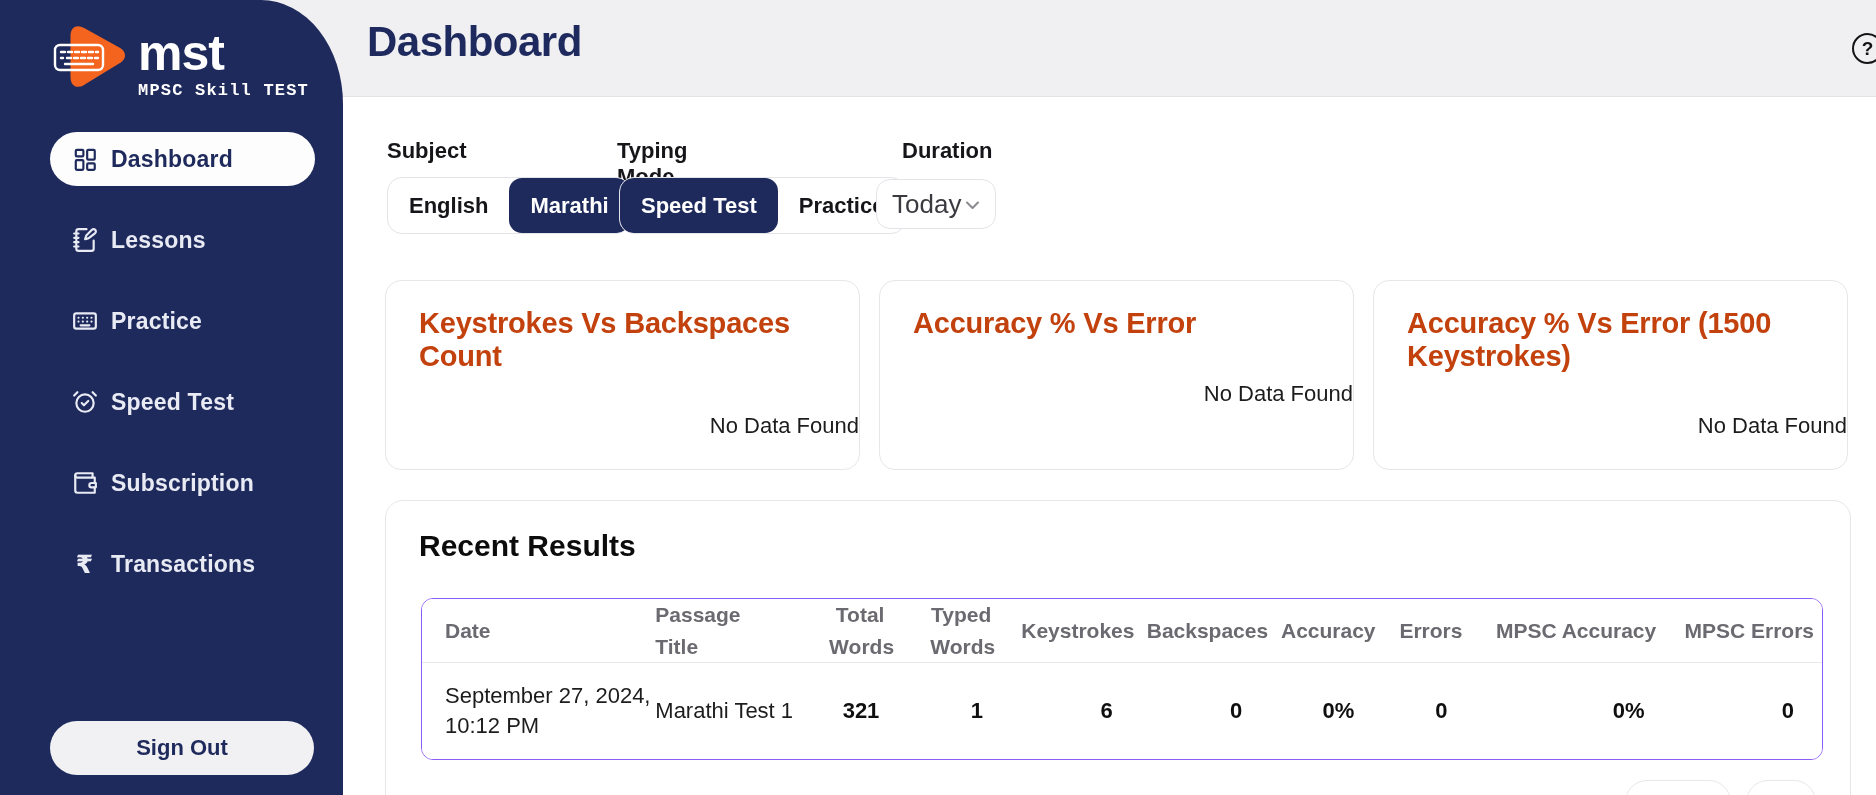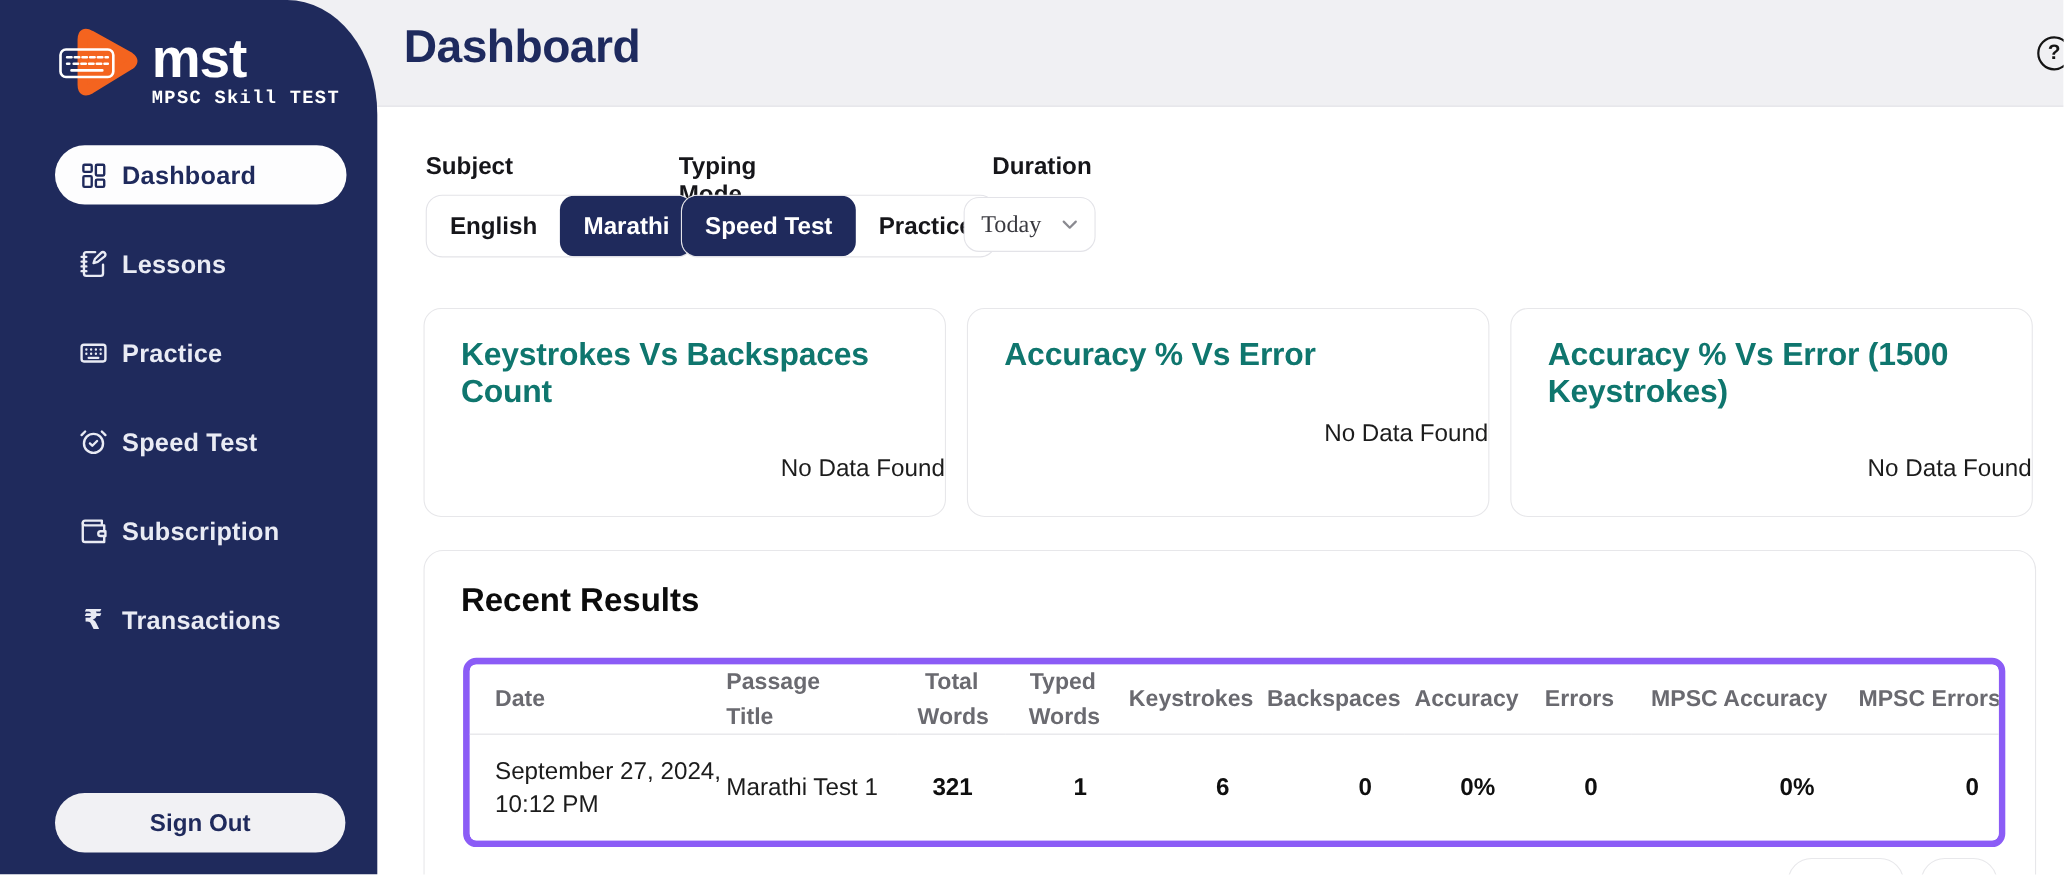--- a/index.html
+++ b/index.html
@@ -77,49 +77,49 @@
     padding:0 21px; font-size:22px; font-weight:700; color:#16161a;
     cursor:pointer; border-radius:13px; white-space:nowrap;
   }
   .seg.active { background:#1f2a5c; color:#ffffff; }
   .duration-select {
     position:absolute; left:489px; top:41px; width:120px; height:50px;
     background:#ffffff; border:1.5px solid #e3e3e8; border-radius:14px;
     display:flex; align-items:center; justify-content:space-between;
     padding:0 15px; cursor:pointer;
   }
-  .duration-select .value { font-size:22px; color:#3a3a40;font-family:Liberation Serif, serif; }
+  .duration-select .value { font-size:26px; color:#3a3a40; }
   .chev { margin-top:3px; }
 
   
   .card {
     position:absolute; top:280px; width:475px; height:190px;
     background:#ffffff; border:1.5px solid #e7e7ea; border-radius:16px;
   }
   .card1 { left:385px; } .card2 { left:879px; } .card3 { left:1373px; }
   .card-title {
     position:absolute; left:33px; right:30px; top:26px;
-    font-size:29px; font-weight:700; color:#0f766e; line-height:1.14; letter-spacing:-0.2px;
+    font-size:29px; font-weight:700; color:#c2410c; line-height:1.14; letter-spacing:-0.2px;
   }
   .no-data { position:absolute; left:0; right:0; text-align:right; font-size:22px; color:#1c1c1c; }
   .ndf-low { top:132px; }
   .ndf-high { top:100px; }
 
   
   .results-card {
     position:absolute; left:385px; top:500px; width:1466px; height:330px;
     background:#ffffff; border:1.5px solid #e7e7ea; border-radius:18px;
   }
   .results-title {
     position:absolute; left:33px; top:28px;
     font-size:30px; font-weight:700; color:#0c0c0c;
   }
   .table-wrap {
     position:absolute; left:35px; top:97px; width:1402px;
-    border:6px solid #8b5cf6; border-radius:12px; overflow:hidden;
+    border:1px solid #8b5cf6; border-radius:12px; overflow:hidden;
   }
   table { width:1402px; border-collapse:collapse; table-layout:fixed; }
   th {
     height:62px; font-size:21px; font-weight:600; color:#6a6a70;
     text-align:center; line-height:1.5; vertical-align:middle;
     border-bottom:1px solid #e8e8eb; background:#ffffff;
   }
   th.left { text-align:left; }
   th .wrapspan { display:block; }
   th .w84 { width:90px; }

